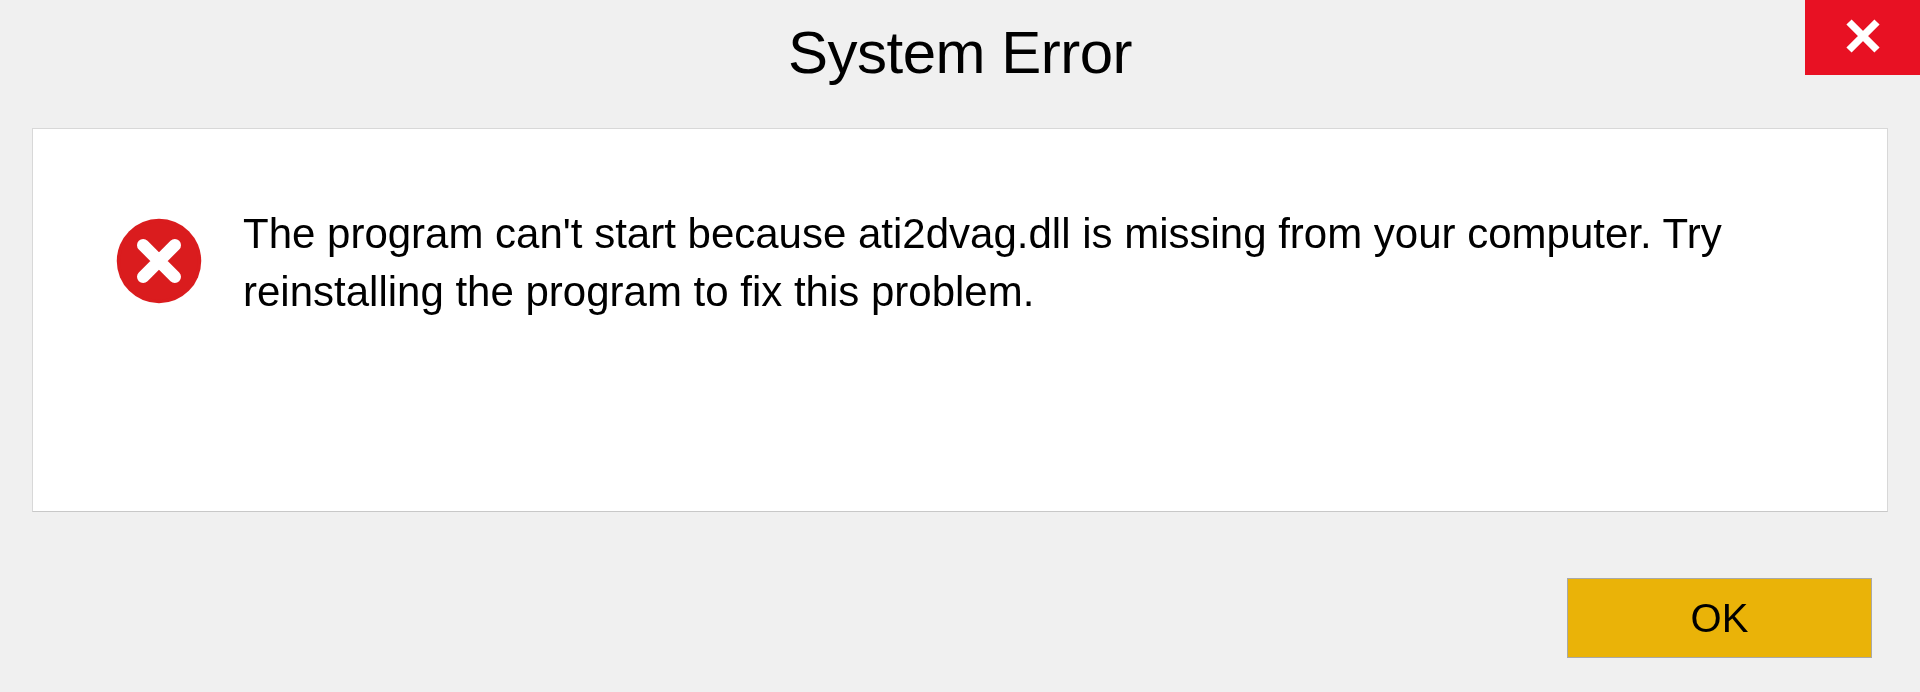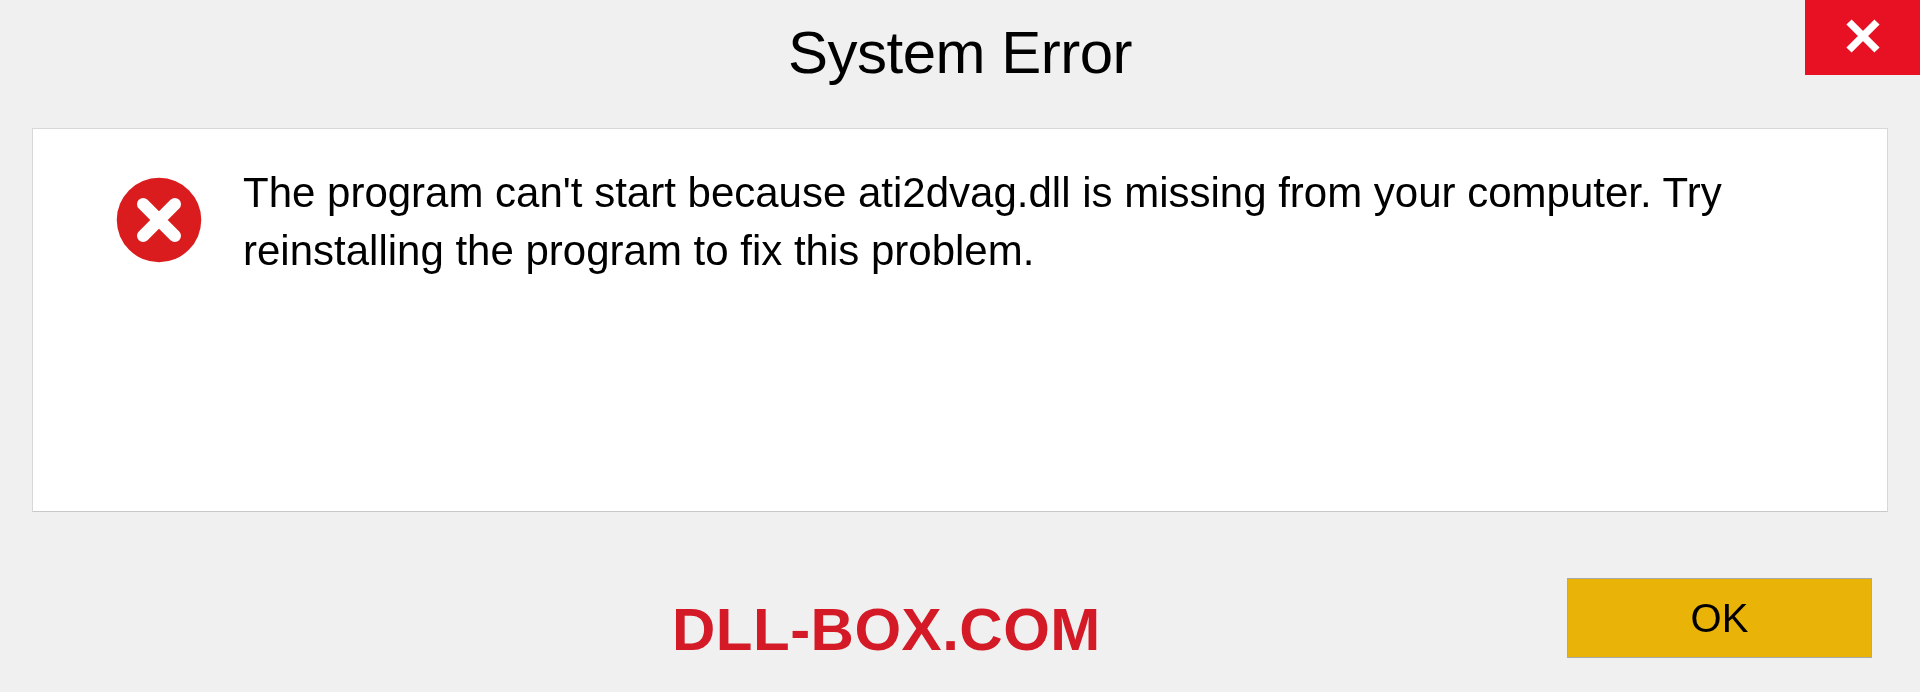--- a/index.html
+++ b/index.html
@@ -58,21 +58,21 @@
       position: absolute;
       top: 128px;
       left: 32px;
       width: 1856px;
       height: 384px;
       background: #ffffff;
       border: 1px solid #d8d8d8;
       border-bottom-color: #c8c8c8;
       display: flex;
       align-items: flex-start;
-      padding: 39px 40px 0 82px;
+      padding: 80px 40px 0 82px;
     }
     .error-icon {
       flex-shrink: 0;
       width: 88px;
       height: 88px;
       margin-top: 8px;
       margin-right: 40px;
     }
     .error-icon svg {
       width: 88px;
@@ -132,17 +132,16 @@
     <div class="error-icon">
       <svg viewBox="0 0 100 100">
         <circle cx="50" cy="50" r="48" fill="#da1c1e"></circle>
         <circle cx="50" cy="50" r="44" fill="#da1c1e" stroke="#ffffff" stroke-width="0"></circle>
         <path d="M32 32 L68 68 M68 32 L32 68" stroke="#ffffff" stroke-width="14" stroke-linecap="round" fill="none"></path>
       </svg>
     </div>
     <div class="message">The program can't start because ati2dvag.dll is missing from your computer. Try reinstalling the program to fix this problem.</div>
   </div>
 
-  <div class="watermark">DLL-BOX.COM</div>
 
   <button class="ok-button">OK</button>
 
 </div>
 
 </body></html>

